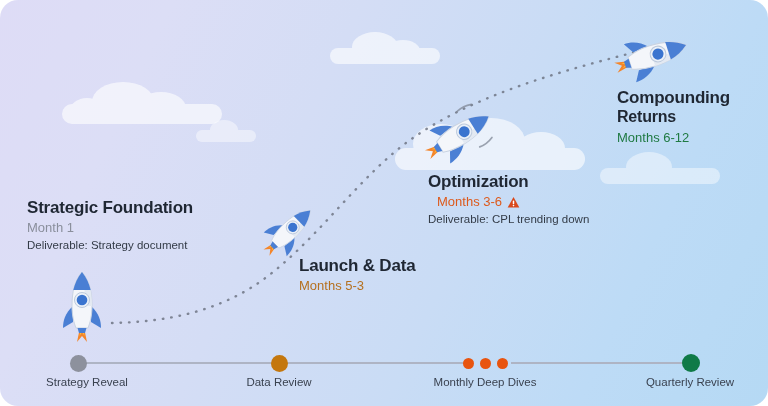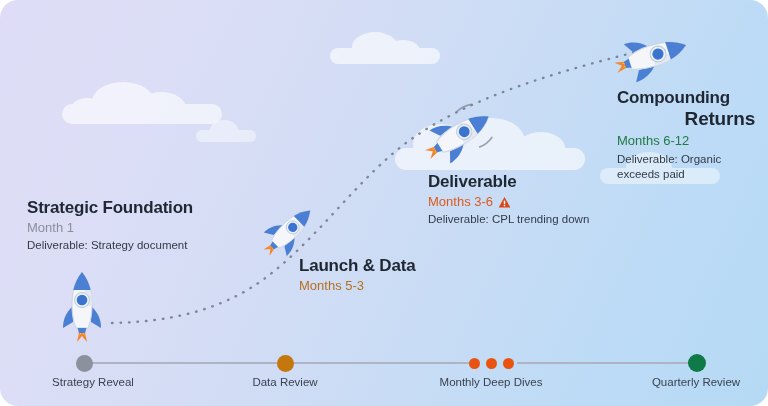--- a/index.html
+++ b/index.html
@@ -40,21 +40,21 @@
     font-size:13px;line-height:1.25;margin:0 0 2px 0;
     display:flex;align-items:center;gap:5px;white-space:nowrap;
   }
   .m-deliv{
     font-size:11.5px;color:#333b47;line-height:1.3;margin:0;
   }
   .m-deliv.wrap{white-space:normal;}
   .warn{display:inline-block;width:13px;height:13px;flex:0 0 auto;}
 
   
-  .timeline{position:absolute;left:12px;top:352px;width:708px;height:54px;}
+  .timeline{position:absolute;left:6px;top:352px;width:708px;height:54px;}
   .tl-line{position:absolute;height:2px;background:#aeb4c4;top:10px;}
   .tl-dot{position:absolute;border-radius:50%;top:3px;}
   .tl-label{
     position:absolute;top:24px;font-size:11.5px;color:#3a4250;
     transform:translateX(-50%);white-space:nowrap;
   }
 </style>
 </head>
 <body>
 
@@ -167,41 +167,40 @@
     </div>
 
     <div class="block" style="left:299px;top:256px;width:260px;">
       <p class="m-title">Launch &amp; Data</p>
       <p class="m-sub" style="color:#b5701f;">
         <span>Months 5-3</span>
       </p>
     </div>
 
     <div class="block" style="left:428px;top:172px;width:240px;">
-      <p class="m-title">Deliverable</p>
-      <p class="m-sub" style="color:#dd5a1c;">
+      <p class="m-title">Optimization</p>
+      <p class="m-sub" style="color:#dd5a1c;margin-left:9px;">
         <span>Months 3-6</span>
         <span class="warn">
           <svg viewBox="0 0 16 16" width="13" height="13">
             <path d="M8 1.2 L15.2 14.2 L0.8 14.2 Z" fill="#d9481b" rx="1"></path>
             <rect x="7.1" y="5.4" width="1.8" height="4.6" rx="0.8" fill="#ffffff"></rect>
             <circle cx="8" cy="11.8" r="1" fill="#ffffff"></circle>
           </svg>
         </span>
       </p>
       <p class="m-deliv">Deliverable: CPL trending down</p>
     </div>
 
     <div class="block" style="left:617px;top:88px;width:138px;">
       <p class="m-title wrap" style="font-size:17px;">Compounding</p>
-      <p class="m-title wrap" style="font-size:19px;margin-top:-2px;text-align:right;">Returns</p>
+      <p class="m-title wrap" style="font-size:16px;margin-top:-2px;">Returns</p>
       <p class="m-sub" style="color:#1f7a43;margin-top:3px;">
         <span>Months 6-12</span>
       </p>
-      <p class="m-deliv wrap">Deliverable: Organic exceeds paid</p>
     </div>
 
     <div class="timeline">
 
       <div class="tl-line" style="left:75px;width:198px;"></div>
       <div class="tl-line" style="left:273px;width:185px;"></div>
       <div class="tl-line" style="left:505px;width:180px;"></div>
 
       <div class="tl-dot" style="left:64px;width:17px;height:17px;background:#8d919d;"></div>
       <div class="tl-label" style="left:81px;">Strategy Reveal</div>

